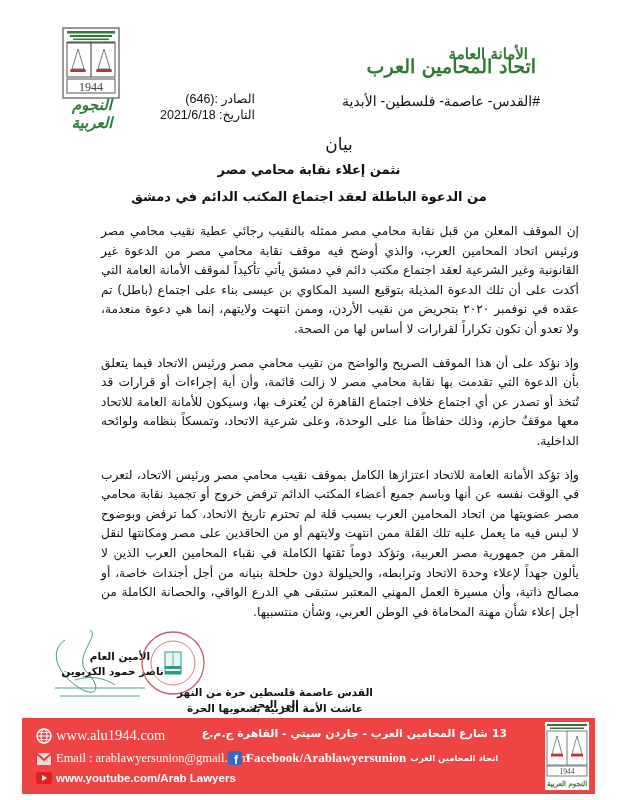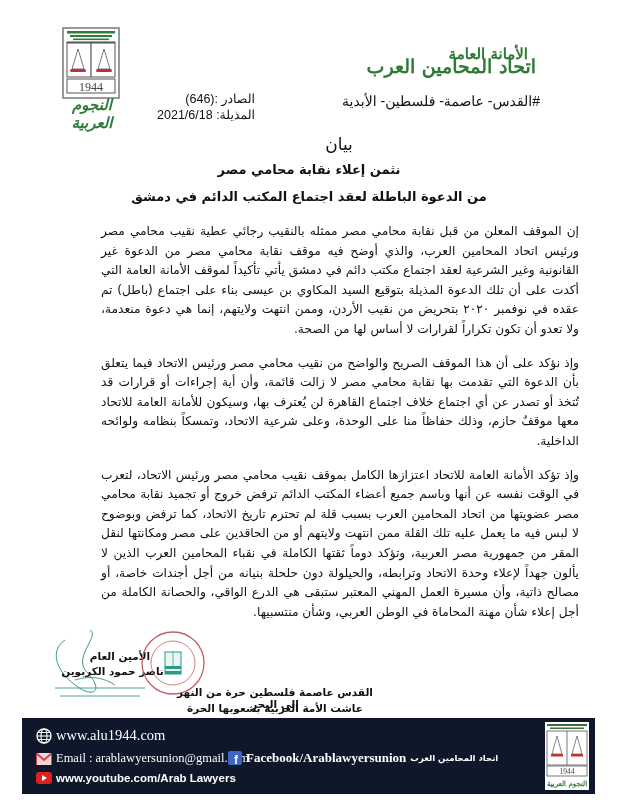--- a/index.html
+++ b/index.html
@@ -45,21 +45,21 @@
     font-family: "DejaVu Sans", sans-serif; font-weight: bold; font-size: 10.5px; }
   .stamp { left: 140px; top: 630px; width: 66px; height: 66px; }
   .signature-scribble { left: 45px; top: 630px; width: 110px; height: 80px; }
 
   .slogan { left: 175px; width: 200px; text-align: center; direction: rtl;
     font-family: "DejaVu Sans", sans-serif; font-weight: bold; font-size: 10.5px; }
   .slogan1 { top: 686px; }
   .slogan2 { top: 702px; }
 
   
-  .footer { left: 22px; top: 718px; width: 573px; height: 76px; background: #0f172a; }
+  .footer { left: 22px; top: 718px; width: 573px; height: 76px; background: #ef4444; }
   .f-item { position: absolute; color: #ffffff; white-space: nowrap; display: flex; align-items: center; gap: 4px; }
   .serif { font-family: "Liberation Serif", serif; }
   .sans { font-family: "Liberation Sans", sans-serif; font-weight: bold; }
   .f-web { left: 14px; top: 9px; font-size: 14.5px; }
   .f-email { left: 14px; top: 33px; font-size: 12.5px; }
   .f-yt { left: 14px; top: 54px; font-size: 11.5px; }
   .f-addr { right: 88px; top: 9px; font-size: 12.5px; direction: rtl; }
   .f-fb { left: 206px; top: 32px; font-size: 13px; }
   .f-fb-ar { font-size: 8.5px; font-family: "DejaVu Sans", sans-serif; font-weight: bold; }
   .f-ig { left: 206px; top: 54px; font-size: 14.5px; }
@@ -90,21 +90,21 @@
 
 <div class="abs org-line1">الأمانة العامة</div>
 <div class="abs org-line2">اتحاد المحامين العرب</div>
 <div class="abs hashtag">#القدس- عاصمة- فلسطين- الأبدية</div>
 
 <div class="abs ref-block">
   <div class="ref-row">
     <span>الصادر :</span><span>(646)</span>
   </div>
   <div class="ref-row">
-    <span>المذيلة:</span> <span>2021/6/18</span>
+    <span>التاريخ:</span> <span>2021/6/18</span>
   </div>
 </div>
 
 <div class="abs title">بيان</div>
 <div class="abs subtitle sub1">نثمن إعلاء نقابة محامي مصر</div>
 <div class="abs subtitle sub2">من الدعوة الباطلة لعقد اجتماع المكتب الدائم في دمشق</div>
 
 <div class="abs body-text">
   <p class="para">إن الموقف المعلن من قبل نقابة محامي مصر ممثله بالنقيب رجائي عطية  نقيب محامي مصر ورئيس اتحاد المحامين العرب، والذي أوضح فيه موقف نقابة محامي مصر من الدعوة غير القانونية وغير الشرعية لعقد اجتماع مكتب دائم في دمشق يأتي تأكيداً لموقف الأمانة العامة التي أكدت على أن تلك الدعوة المذيلة بتوقيع السيد المكاوي بن عيسى بناء على اجتماع (باطل) تم عقده في نوفمبر ٢٠٢٠ بتحريض من نقيب الأردن، وممن انتهت ولايتهم، إنما هي دعوة منعدمة، ولا تعدو أن تكون تكراراً لقرارات لا أساس لها من الصحة.</p>
   <p class="para">وإذ نؤكد على أن هذا الموقف الصريح والواضح من نقيب محامي مصر ورئيس الاتحاد فيما يتعلق بأن الدعوة التي تقدمت بها نقابة محامي مصر لا زالت قائمة، وأن أية إجراءات أو قرارات قد تُتخذ أو تصدر عن أي اجتماع خلاف اجتماع القاهرة لن يُعترف بها، وسيكون للأمانة العامة للاتحاد معها موقفٌ حازم، وذلك حفاظاً منا على الوحدة، وعلى شرعية الاتحاد، وتمسكاً بنظامه ولوائحه الداخلية.</p>
@@ -151,20 +151,23 @@
     <span>Email : arablawyersunion@gmail.com</span>
   </div>
   <div class="f-item sans f-yt">
     <svg class="ico" viewBox="0 0 16 12" style="height:12px">
       <rect x="0" y="0" width="16" height="12" rx="3" fill="#e02020"></rect>
       <polygon points="6,3 11,6 6,9" fill="#fff"></polygon>
     </svg>
     <span>www.youtube.com/Arab Lawyers</span>
   </div>
 
+  <div class="f-item f-addr">
+    <span class="sans" style="font-family:'DejaVu Sans',sans-serif;font-size:11px;">13 شارع المحامين العرب - جاردن سيتي - القاهرة ج.م.ع</span>
+  </div>
   <div class="f-item serif f-fb">
     <svg class="ico" viewBox="0 0 14 14" style="width:14px;height:14px">
       <rect x="0" y="0" width="14" height="14" rx="2" fill="#3b66c4"></rect>
       <text x="8" y="12.5" text-anchor="middle" font-family="Liberation Sans, sans-serif" font-weight="bold" font-size="12" fill="#fff">f</text>
     </svg>
     <span style="font-weight:bold">Facebook/Arablawyersunion</span>
     <span class="f-fb-ar">اتحاد المحامين العرب</span>
   </div>
 
   <div class="f-logo" style="position:absolute">

